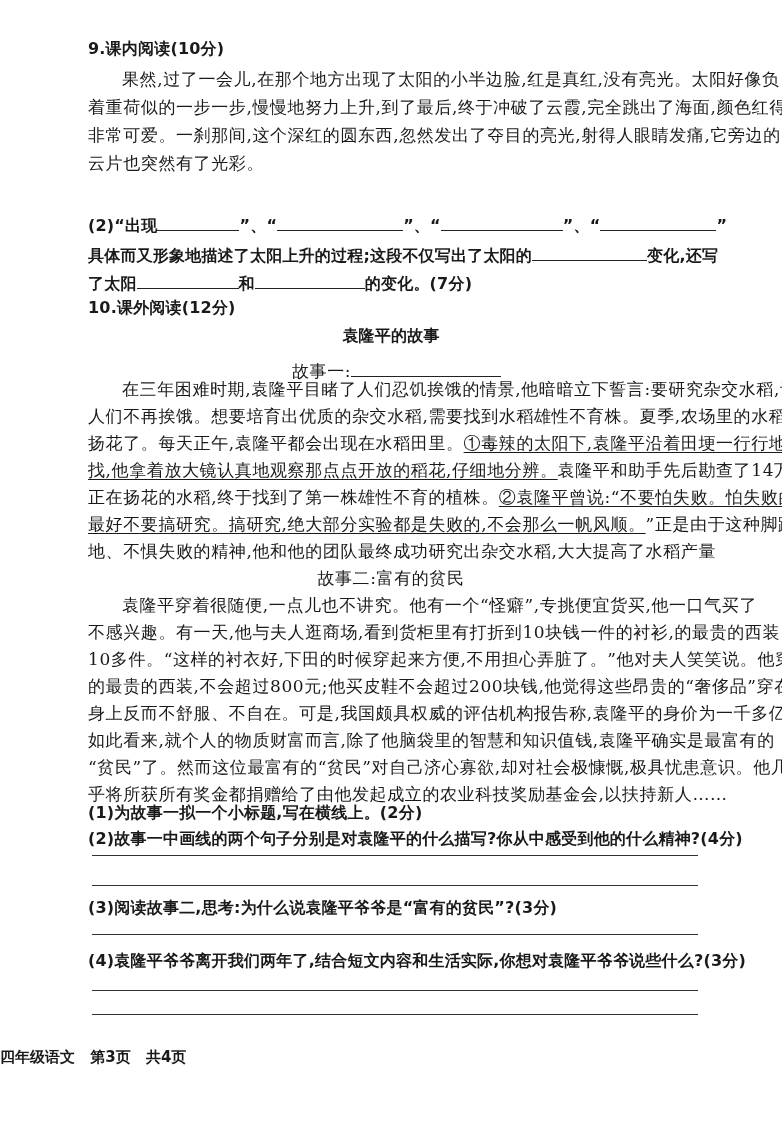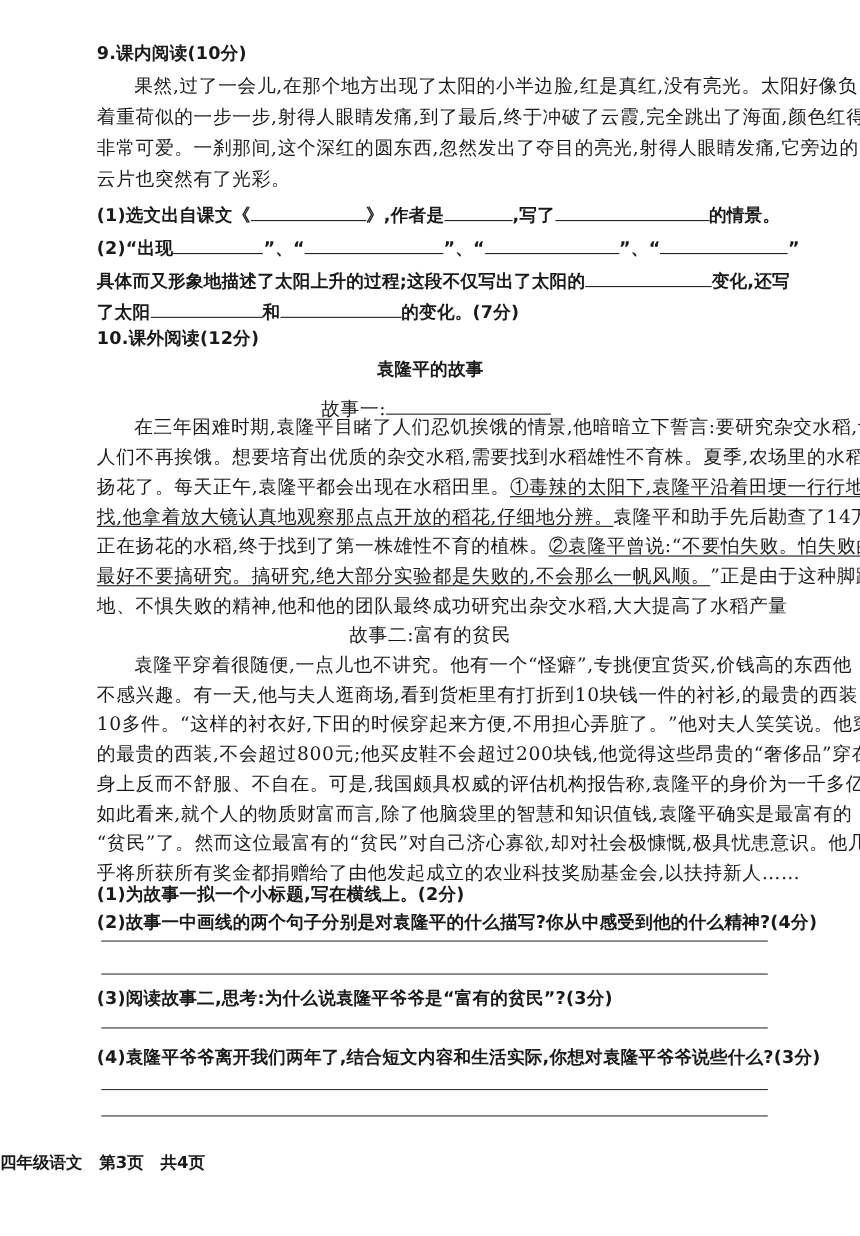--- a/index.html
+++ b/index.html
@@ -32,27 +32,24 @@
     word-spacing: 10px;
   }
 </style>
 </head>
 <body>
 
 <div class="page">
 
   <div class="line bold" style="top:38px;">9.课内阅读(10分)</div>
   <div class="line indent" style="top:68px;">果然,过了一会儿,在那个地方出现了太阳的小半边脸,红是真红,没有亮光。太阳好像负</div>
-  <div class="line" style="top:96px;">着重荷似的一步一步,射得人眼睛发痛,到了最后,终于冲破了云霞,完全跳出了海面,颜色红得</div>
+  <div class="line" style="top:96px;">着重荷似的一步一步,慢慢地努力上升,到了最后,终于冲破了云霞,完全跳出了海面,颜色红得</div>
   <div class="line" style="top:124px;">非常可爱。一刹那间,这个深红的圆东西,忽然发出了夺目的亮光,射得人眼睛发痛,它旁边的</div>
   <div class="line" style="top:152px;">云片也突然有了光彩。</div>
 
-  <div class="line bold" style="top:184px;">
-    <span>(1)选文出自课文《</span><span class="blank" style="width:105px;"></span><span>》,作者是</span><span class="blank" style="width:62px;"></span><span>,写了</span><span class="blank" style="width:140px;"></span><span>的情景。</span>
-  </div>
 
   <div class="line bold" style="top:214px;">
     <span>(2)“出现</span><span class="blank" style="width:82px;"></span><span>”、“</span><span class="blank" style="width:126px;"></span><span>”、“</span><span class="blank" style="width:122px;"></span><span>”、“</span><span class="blank" style="width:116px;"></span><span>”</span>
   </div>
 
   <div class="line bold" style="top:244px;">
     <span>具体而又形象地描述了太阳上升的过程;这段不仅写出了太阳的</span><span class="blank" style="width:115px;"></span><span>变化,还写</span>
   </div>
 
   <div class="line bold" style="top:272px;">
@@ -68,21 +65,21 @@
   <div class="line indent" style="top: 378px;">在三年困难时期,袁隆平目睹了人们忍饥挨饿的情景,他暗暗立下誓言:要研究杂交水稻,让</div>
   <div class="line" style="top: 405px;">人们不再挨饿。想要培育出优质的杂交水稻,需要找到水稻雄性不育株。夏季,农场里的水稻又</div>
   <div class="line" style="top: 432px;"><span>扬花了。每天正午,袁隆平都会出现在水稻田里。</span><span class="ul">①毒辣的太阳下,袁隆平沿着田埂一行行地寻</span></div>
   <div class="line" style="top: 459px;"><span class="ul">找,他拿着放大镜认真地观察那点点开放的稻花,仔细地分辨。</span><span>袁隆平和助手先后勘查了14万株</span></div>
   <div class="line" style="top: 486px;"><span>正在扬花的水稻,终于找到了第一株雄性不育的植株。</span><span class="ul">②袁隆平曾说:“不要怕失败。怕失败的人</span></div>
   <div class="line" style="top: 513px;"><span class="ul">最好不要搞研究。搞研究,绝大部分实验都是失败的,不会那么一帆风顺。</span><span>”正是由于这种脚踏实</span></div>
   <div class="line" style="top: 540px;">地、不惧失败的精神,他和他的团队最终成功研究出杂交水稻,大大提高了水稻产量</div>
 
   <div class="line center" style="top: 567px;">故事二:富有的贫民</div>
 
-  <div class="line indent" style="top: 594px;">袁隆平穿着很随便,一点儿也不讲究。他有一个“怪癖”,专挑便宜货买,价钱高的东西他</div>
+  <div class="line indent" style="top: 594px;">袁隆平穿着很随便,一点儿也不讲究。他有一个“怪癖”,专挑便宜货买,他一口气买了</div>
   <div class="line" style="top: 621px;">不感兴趣。有一天,他与夫人逛商场,看到货柜里有打折到10块钱一件的衬衫,的最贵的西装</div>
   <div class="line" style="top: 648px;">10多件。“这样的衬衣好,下田的时候穿起来方便,不用担心弄脏了。”他对夫人笑笑说。他穿</div>
   <div class="line" style="top: 675px;">的最贵的西装,不会超过800元;他买皮鞋不会超过200块钱,他觉得这些昂贵的“奢侈品”穿在</div>
   <div class="line" style="top: 702px;">身上反而不舒服、不自在。可是,我国颇具权威的评估机构报告称,袁隆平的身价为一千多亿。</div>
   <div class="line" style="top: 729px;">如此看来,就个人的物质财富而言,除了他脑袋里的智慧和知识值钱,袁隆平确实是最富有的</div>
   <div class="line" style="top: 756px;">“贫民”了。然而这位最富有的“贫民”对自己济心寡欲,却对社会极慷慨,极具忧患意识。他几</div>
   <div class="line" style="top: 783px;">乎将所获所有奖金都捐赠给了由他发起成立的农业科技奖励基金会,以扶持新人……</div>
 
   <div class="line bold" style="top: 802px;">(1)为故事一拟一个小标题,写在横线上。(2分)</div>
   <div class="line bold" style="top: 828px;">(2)故事一中画线的两个句子分别是对袁隆平的什么描写?你从中感受到他的什么精神?(4分)</div>

